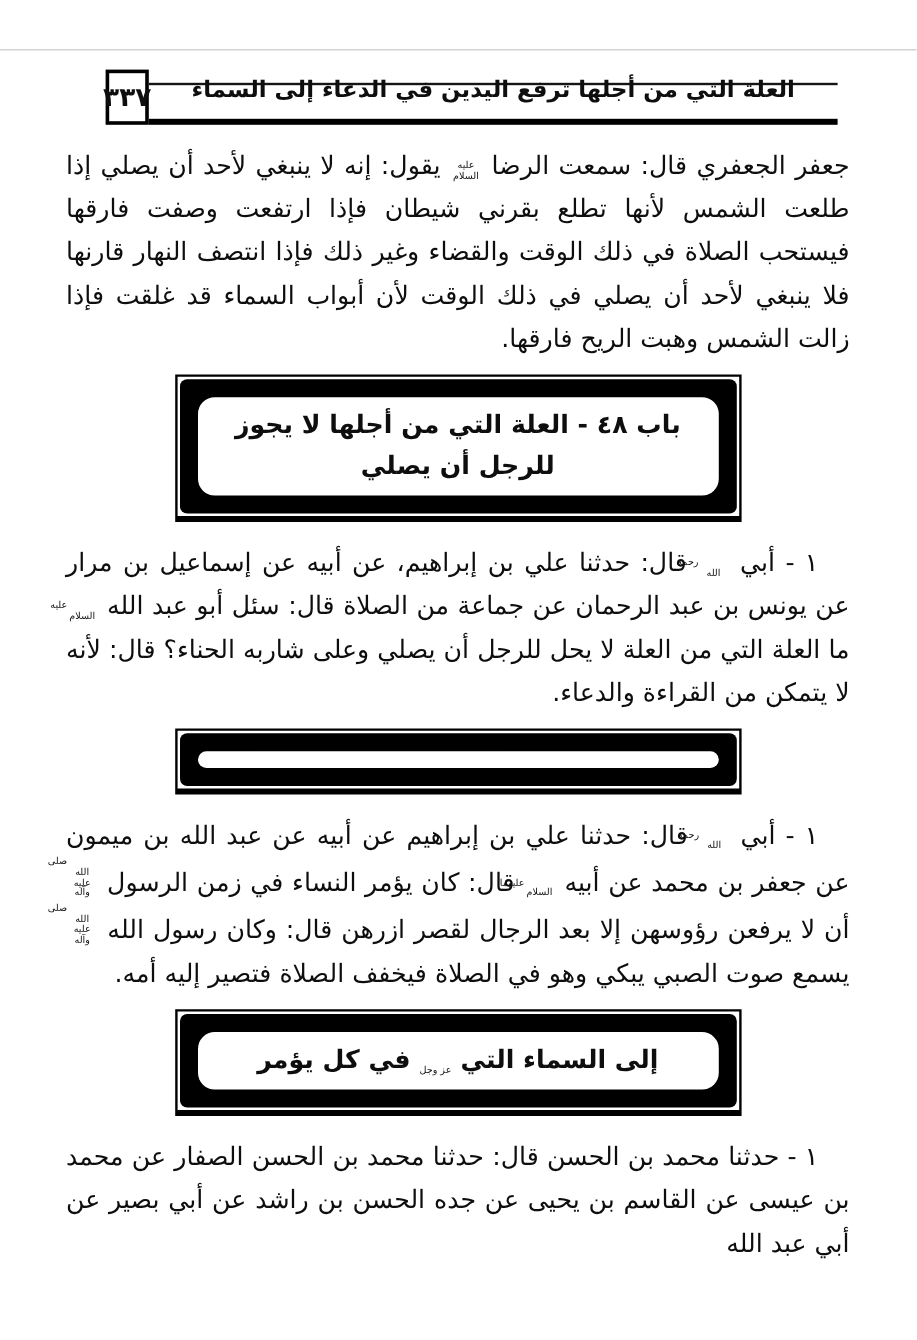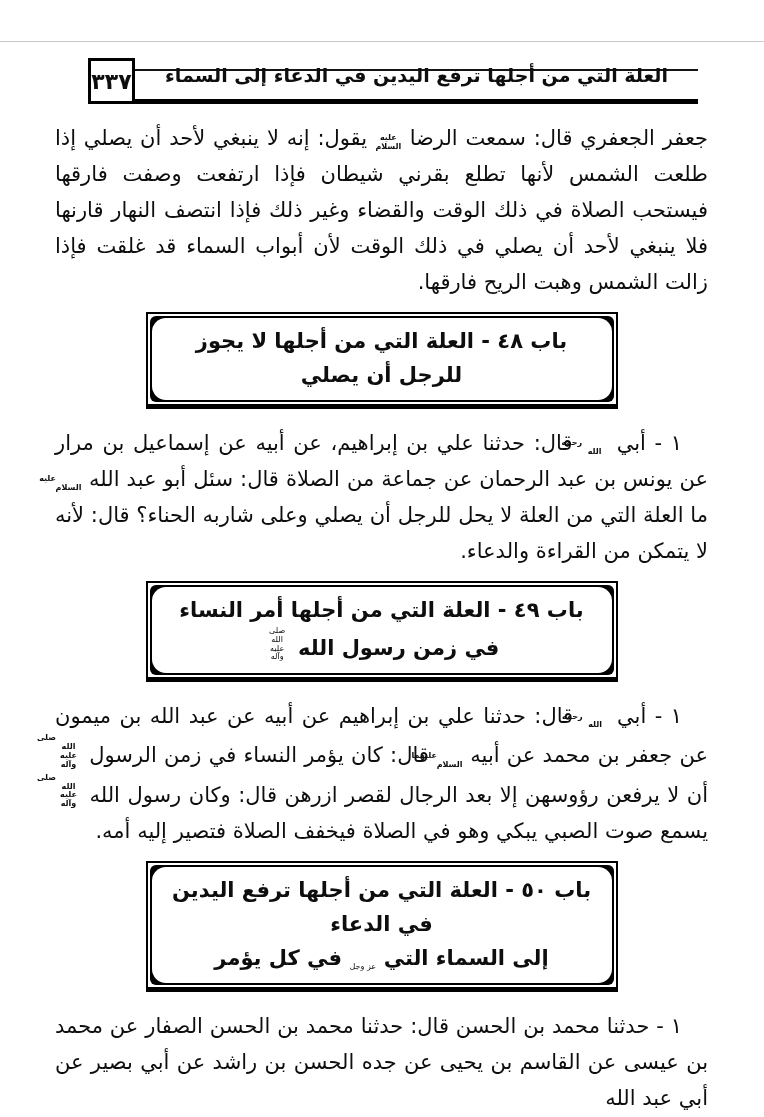--- a/index.html
+++ b/index.html
@@ -15,21 +15,21 @@
   .artifact-line {
     position:absolute; top:41px; left:0; width:100%; height:1px;
     background:#9a9a9a; opacity:.55;
   }
   
   .header-row {
     position:absolute; top:58px; left:88px; right:66px; height:46px;
     display:flex; direction:ltr;
   }
   .page-num {
-    width:47px; box-sizing:border-box;
+    width:36px; box-sizing:border-box;
     border:3px solid #000;
     display:flex; align-items:center; justify-content:center;
     font-weight:bold; font-size:22px;
     background:#fff;
   }
   .title-bar {
     flex:1; box-sizing:border-box;
     border-top:2px solid #151515;
     border-bottom:5px solid #000;
     display:flex; align-items:center; justify-content:center;
@@ -45,31 +45,31 @@
   .para {
     margin:0 0 10px 0;
     font-size:21px; line-height:36px;
     text-align:justify;
   }
   .para.indent { text-indent:26px; }
   .stamp {
     display:inline-block; width:27px;
     font-size:8px; line-height:1.1;
     text-align:center; vertical-align:-4px;
-    font-weight:bold;
+    font-weight:normal;
     word-spacing:normal; letter-spacing:0;
   }
   
   .chapter {
     width:472px; margin:12px auto 16px;
     box-sizing:border-box;
     border:2px solid #000; border-bottom-width:5px;
     background:#fff; padding:2px;
   }
-  .chapter-mid { background:#000; border-radius:6px; padding:2px; }
+  .chapter-mid { background:#000; border-radius:6px; padding:15px; }
   .chapter-inner {
     background:#fff; border-radius:14px;
     padding:6px 14px 8px; text-align:center;
   }
   .chapter-line { font-weight:bold; font-size:21px; line-height:34px; }
   .chapter-line .stamp { font-weight:normal; }
 </style>
 </head>
 <body>
 
@@ -87,28 +87,26 @@
         <div class="chapter-mid">
           <div class="chapter-inner">
             <div class="chapter-line"><span>باب ٤٨ - العلة التي من أجلها لا يجوز للرجل أن يصلي</span></div>
           </div>
         </div>
       </div>
       <p class="para indent"><span>١ - أبي </span><span class="stamp">رحمه الله</span><span> قال: حدثنا علي بن إبراهيم، عن أبيه عن إسماعيل بن مرار عن يونس بن عبد الرحمان عن جماعة من الصلاة قال: سئل أبو عبد الله </span><span class="stamp">عليه السلام</span><span> ما العلة التي من العلة لا يحل للرجل أن يصلي وعلى شاربه الحناء؟ قال: لأنه لا يتمكن من القراءة والدعاء.</span></p>
       <div class="chapter">
         <div class="chapter-mid">
           <div class="chapter-inner">
-            <div class="chapter-line"><span>باب ٤٩ - العلة التي من أجلها أمر النساء في زمن رسول الله </span><span class="stamp">صلى الله عليه وآله</span></div>
           </div>
         </div>
       </div>
       <p class="para indent"><span>١ - أبي </span><span class="stamp">رحمه الله</span><span> قال: حدثنا علي بن إبراهيم عن أبيه عن عبد الله بن ميمون عن جعفر بن محمد عن أبيه </span><span class="stamp">عليهما السلام</span><span> قال: كان يؤمر النساء في زمن الرسول </span><span class="stamp">صلى الله عليه وآله</span><span> أن لا يرفعن رؤوسهن إلا بعد الرجال لقصر ازرهن قال: وكان رسول الله </span><span class="stamp">صلى الله عليه وآله</span><span> يسمع صوت الصبي يبكي وهو في الصلاة فيخفف الصلاة فتصير إليه أمه.</span></p>
       <div class="chapter">
         <div class="chapter-mid">
           <div class="chapter-inner">
-            <div class="chapter-line"><span>باب ٥٠ - العلة التي من أجلها ترفع اليدين في الدعاء</span></div>
             <div class="chapter-line"><span>إلى السماء التي </span><span class="stamp">عز وجل</span><span> في كل يؤمر</span></div>
           </div>
         </div>
       </div>
       <p class="para indent"><span>١ - حدثنا محمد بن الحسن قال: حدثنا محمد بن الحسن الصفار عن محمد بن عيسى عن القاسم بن يحيى عن جده الحسن بن راشد عن أبي بصير عن أبي عبد الله </span></p>
     </div>
 </div>
 
 </body></html>

